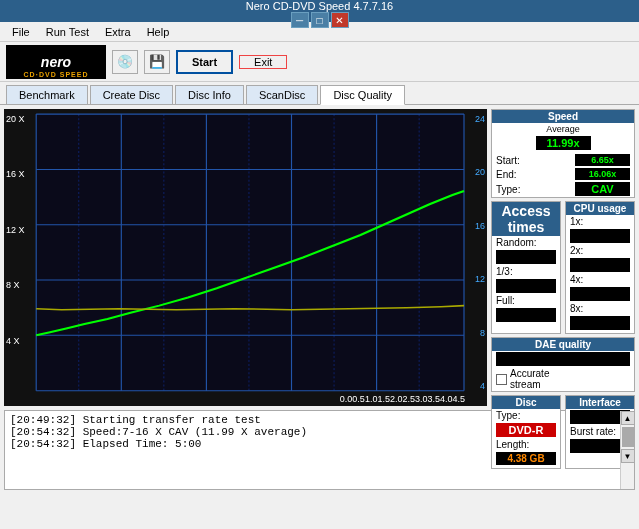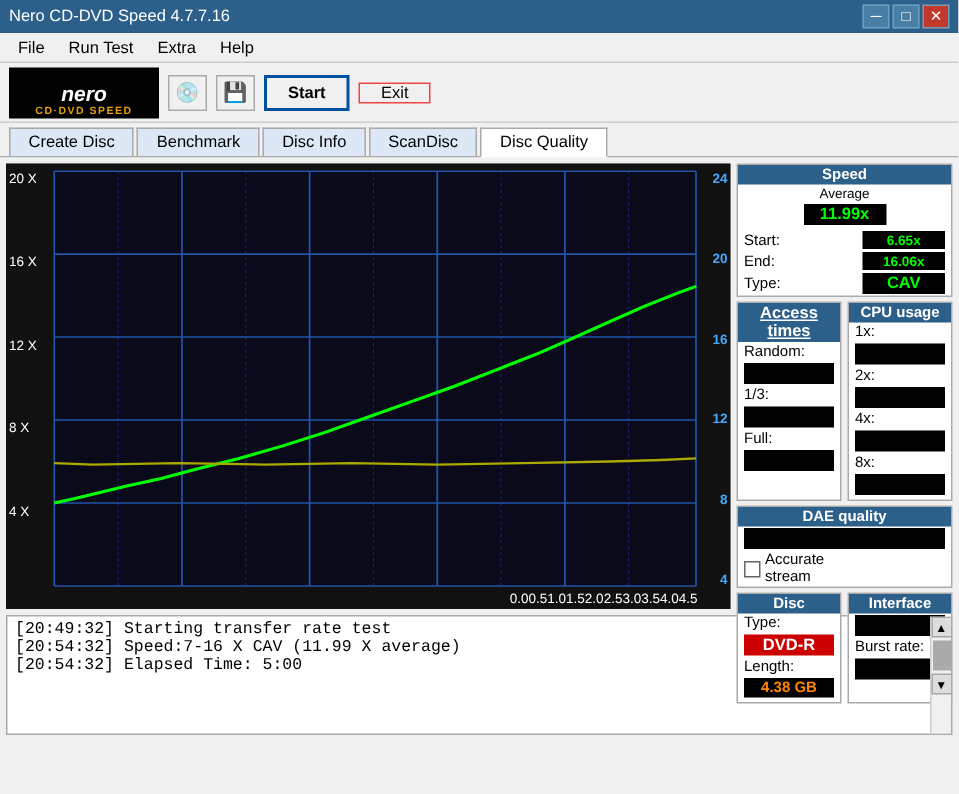--- a/index.html
+++ b/index.html
@@ -8,20 +8,21 @@
     
     .title-bar {
       background: #2c5f8a;
       color: white;
       height: 22px;
       display: flex;
       align-items: center;
       justify-content: space-between;
       padding: 0 6px;
       font-size: 11px;
+      flex-direction: column;
     }
     .title-bar-controls { display: flex; gap: 2px; }
     .title-btn {
       width: 18px; height: 16px; background: #4a7fa5; border: 1px solid #6a9fc0;
       color: white; font-size: 10px; cursor: pointer; display: flex; align-items: center; justify-content: center;
     }
     .title-btn.close { background: #c0392b; }
     
     
     .menu-bar {
@@ -251,21 +252,20 @@
       top: 0;
       height: 100%;
       width: 20px;
       display: flex;
       flex-direction: column;
       justify-content: space-between;
       padding: 5px 2px 15px 2px;
       color: #4af;
       font-size: 9px;
       text-align: right;
-      font-weight: bold;
     }
   </style>
 </head>
 <body>
 
 <div class="title-bar">
   <span>Nero CD-DVD Speed 4.7.7.16</span>
   <div class="title-bar-controls">
     <div class="title-btn">─</div>
     <div class="title-btn">□</div>
@@ -287,22 +287,22 @@
       <span class="logo-text-sub">CD·DVD SPEED</span>
     </div>
   </div>
   <div class="toolbar-icon-btn">💿</div>
   <div class="toolbar-icon-btn">💾</div>
   <button class="btn-start">Start</button>
   <button class="btn-exit">Exit</button>
 </div>
 
 <div class="tabs">
+  <div class="tab">Benchmark</div>
   <div class="tab">Create Disc</div>
-  <div class="tab">Benchmark</div>
   <div class="tab">Disc Info</div>
   <div class="tab">ScanDisc</div>
   <div class="tab active">Disc Quality</div>
 </div>
 
 <div class="main-content">
 
   <div class="chart-area">
     <svg class="chart-svg" viewBox="0 0 420 290" preserveAspectRatio="none">
 
@@ -386,21 +386,21 @@
         <div class="panel-value-box" style="font-size:9px;">16.06x</div>
       </div>
       <div class="panel-row">
         <span>Type:</span>
         <div class="panel-value-box">CAV</div>
       </div>
     </div>
 
     <div class="sections-row">
       <div class="panel-section half-section">
-        <div class="panel-label" style="font-size:11px;text-decoration:underline;">Access times</div>
+        <div class="panel-label" style="font-size:14px;">Access times</div>
         <div class="panel-row">
           <span>Random:</span>
         </div>
         <div style="padding:1px 4px;">
           <div class="panel-value-box" style="min-width:unset;width:100%;">&nbsp;</div>
         </div>
         <div class="panel-row">
           <span>1/3:</span>
         </div>
         <div style="padding:1px 4px;">

